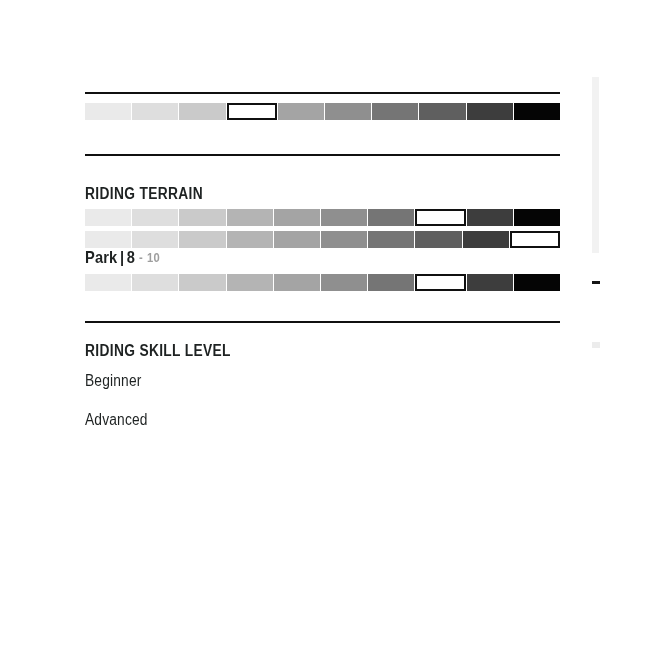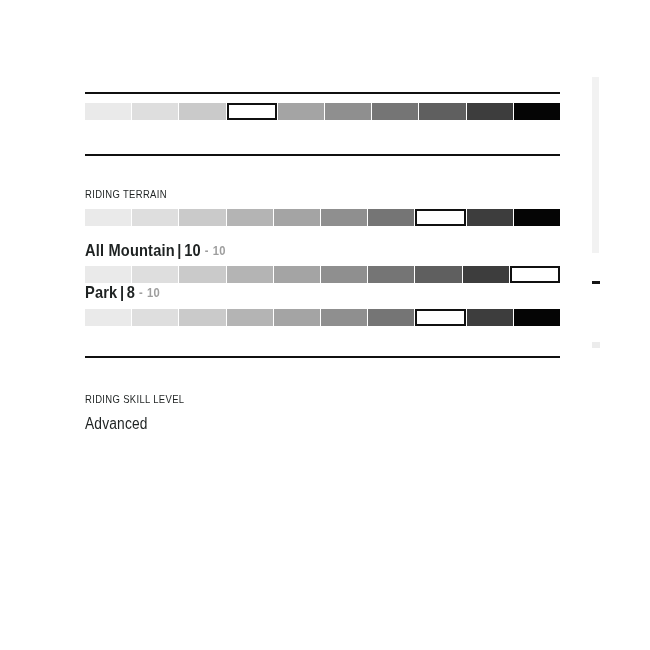--- a/index.html
+++ b/index.html
@@ -21,26 +21,26 @@
   .strong{font-weight:700;font-size:17px;letter-spacing:0.2px;}
   .sep{padding:0 3px;}
   .dim{color:#9e9e9e;font-size:13px;font-weight:700;vertical-align:1px;letter-spacing:0.5px;}
   .bar{display:flex;gap:1px;height:17px;width:475px;}
   .bar-flex{margin-top:9px;}
   .bar-bc{margin-top:7px;}
   .bar-am{margin-top:5px;}
   .bar-park{margin-top:6px;}
   .seg{flex:1;height:100%;}
   .seg.active{background:#ffffff;border:2px solid #101010;box-sizing:border-box;}
-  .section-heading{font-weight:400;font-size:11px;line-height:16px;letter-spacing:0.4px;}
+  .section-heading{font-weight:700;font-size:16px;line-height:16px;letter-spacing:0.4px;}
   .h-terrain{margin-top:30px;}
-  .h-skill{margin-top:33px;}
+  .h-skill{margin-top:20px;}
   .skill-item{font-size:16px;line-height:20px;font-weight:400;letter-spacing:0.2px;}
   .skill-first{margin-top:12px;}
-  .skill-next{margin-top:7px;}
+  .skill-next{margin-top:19px;}
   
   .edge-vline{position:absolute;left:592px;top:77px;width:7px;height:176px;background:#f2f2f2;}
   .edge-dash{position:absolute;left:592px;top:281px;width:8px;height:3px;background:#151515;}
   .edge-faint{position:absolute;left:592px;top:342px;width:8px;height:6px;background:#dcdcdc;opacity:0.55;}
 </style>
 </head>
 <body>
 
 <div class="content-col">
 
@@ -71,27 +71,20 @@
       <div class="seg" style="background: rgb(202, 202, 202);"></div>
       <div class="seg" style="background: rgb(180, 180, 180);"></div>
       <div class="seg" style="background: rgb(164, 164, 164);"></div>
       <div class="seg" style="background: rgb(143, 143, 143);"></div>
       <div class="seg" style="background: rgb(117, 117, 117);"></div>
       <div class="seg active"></div>
       <div class="seg" style="background: rgb(61, 61, 61);"></div>
       <div class="seg" style="background: rgb(5, 5, 5);"></div>
     </div>
 
-  <div class="spec-label lbl-am">
-    <span class="cond">
-      <span class="strong">All Mountain</span><span class="strong sep">|</span><span class="strong">10</span>
-      <span class="dim">-</span>
-      <span class="dim">10</span>
-    </span>
-  </div>
   <div class="bar bar-am">
       <div class="seg" style="background: rgb(234, 234, 234);"></div>
       <div class="seg" style="background: rgb(222, 222, 222);"></div>
       <div class="seg" style="background: rgb(202, 202, 202);"></div>
       <div class="seg" style="background: rgb(180, 180, 180);"></div>
       <div class="seg" style="background: rgb(164, 164, 164);"></div>
       <div class="seg" style="background: rgb(143, 143, 143);"></div>
       <div class="seg" style="background: rgb(117, 117, 117);"></div>
       <div class="seg" style="background: rgb(95, 95, 95);"></div>
       <div class="seg" style="background: rgb(61, 61, 61);"></div>
@@ -116,20 +109,23 @@
       <div class="seg active"></div>
       <div class="seg" style="background: rgb(61, 61, 61);"></div>
       <div class="seg" style="background: rgb(5, 5, 5);"></div>
     </div>
 
   <div class="rule rule-bottom"></div>
 
   <div class="section-heading h-skill">
     <span class="cond">RIDING SKILL LEVEL</span>
   </div>
+  <div class="skill-item skill-first">
+    <span class="cond">Beginner</span>
+  </div>
   <div class="skill-item skill-next">
     <span class="cond">Advanced</span>
   </div>
 
 </div>
 
 <div class="edge-vline"></div>
 <div class="edge-dash"></div>
 <div class="edge-faint"></div>
 

